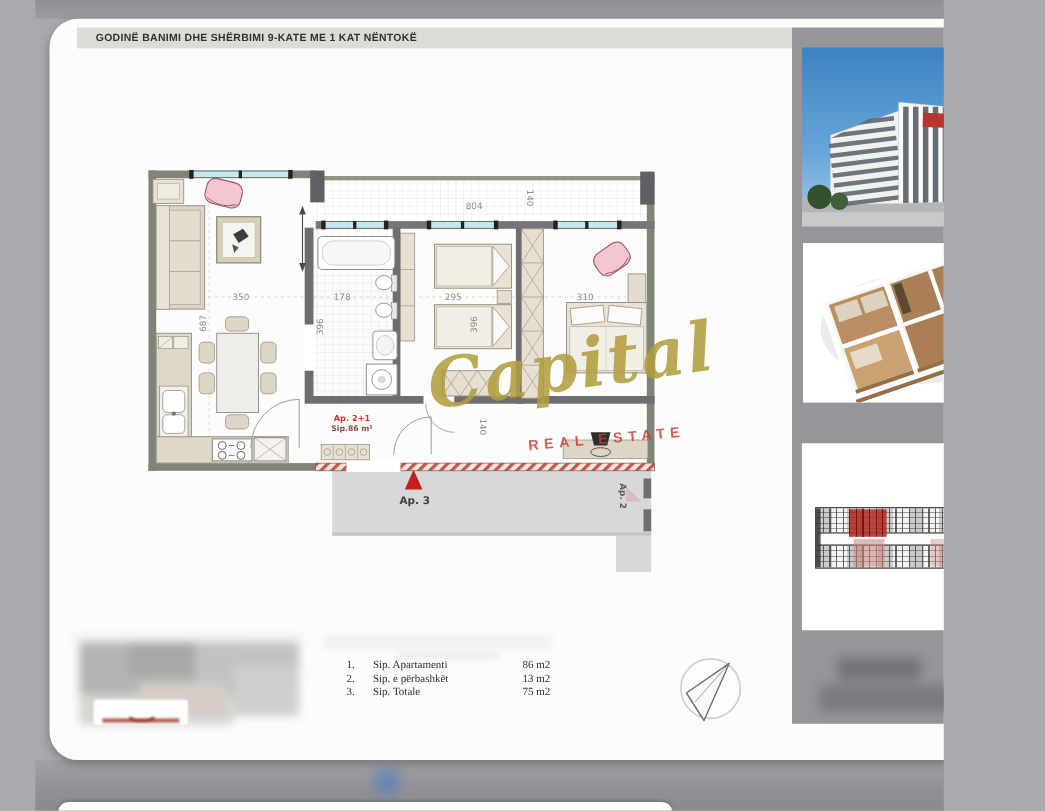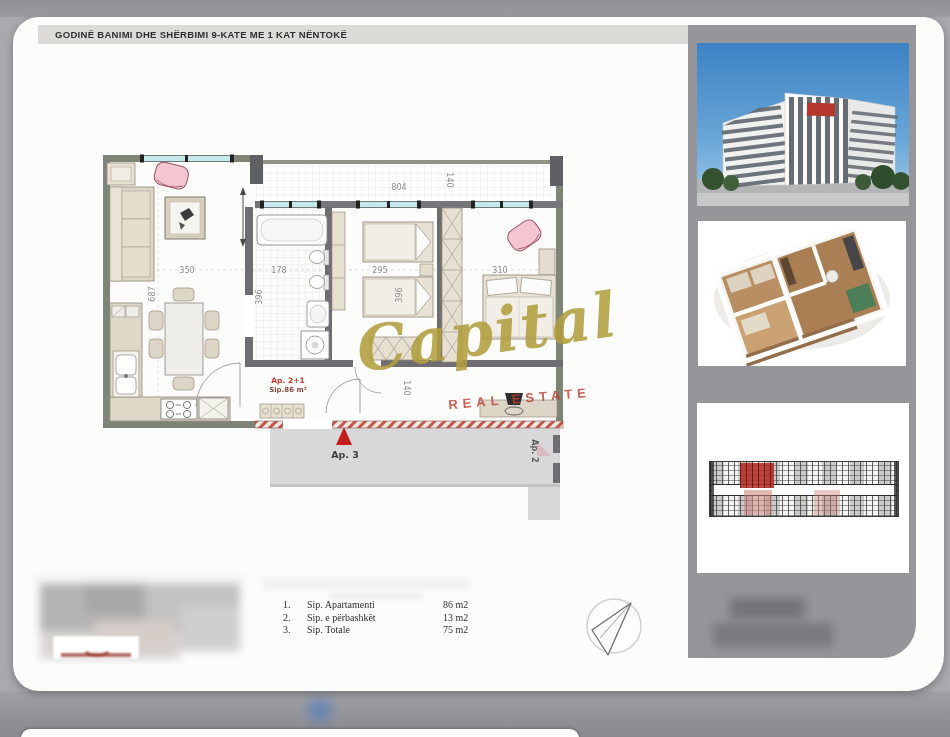--- a/index.html
+++ b/index.html
@@ -1,17 +1,17 @@
 <!DOCTYPE html>
 <html><head>
 <meta charset="utf-8">
 <style>
   html,body{margin:0;padding:0;background:#a9a9ae;}
-  .stage{position:relative;width:950px;height:737px;overflow:hidden;
-         font-family:"Liberation Sans",sans-serif;background:#a9a9ae;}
+  .stage{position:relative;width:826px;height:737px;overflow:hidden;
+         font-family:"Liberation Sans",sans-serif;background:#a9a9ae;margin-left:32px;}
   .abs{position:absolute;}
   .top-band{left:0;top:0;width:950px;height:17px;background:linear-gradient(180deg,#8f8f94,#9c9ca0);}
   .bottom-band{left:0;top:691px;width:950px;height:46px;
     background:linear-gradient(180deg,#a2a2a6,#929296 55%,#8a8a8e);}
   .sheet{left:21px;top:729px;width:558px;height:9px;background:#fdfdfc;
     border-radius:16px 16px 0 0;box-shadow:0 -1px 3px rgba(0,0,0,.25);}
   .smudge{left:300px;top:695px;width:40px;height:34px;filter:blur(3px);opacity:.8;
     background:radial-gradient(circle at 50% 45%,rgba(70,122,200,.85),rgba(70,122,200,0) 70%);}
   .page{left:13px;top:17px;width:931px;height:674px;background:#fcfcfb;
     border-radius:26px 20px 36px 26px;box-shadow:0 3px 9px rgba(50,50,55,.4);}

